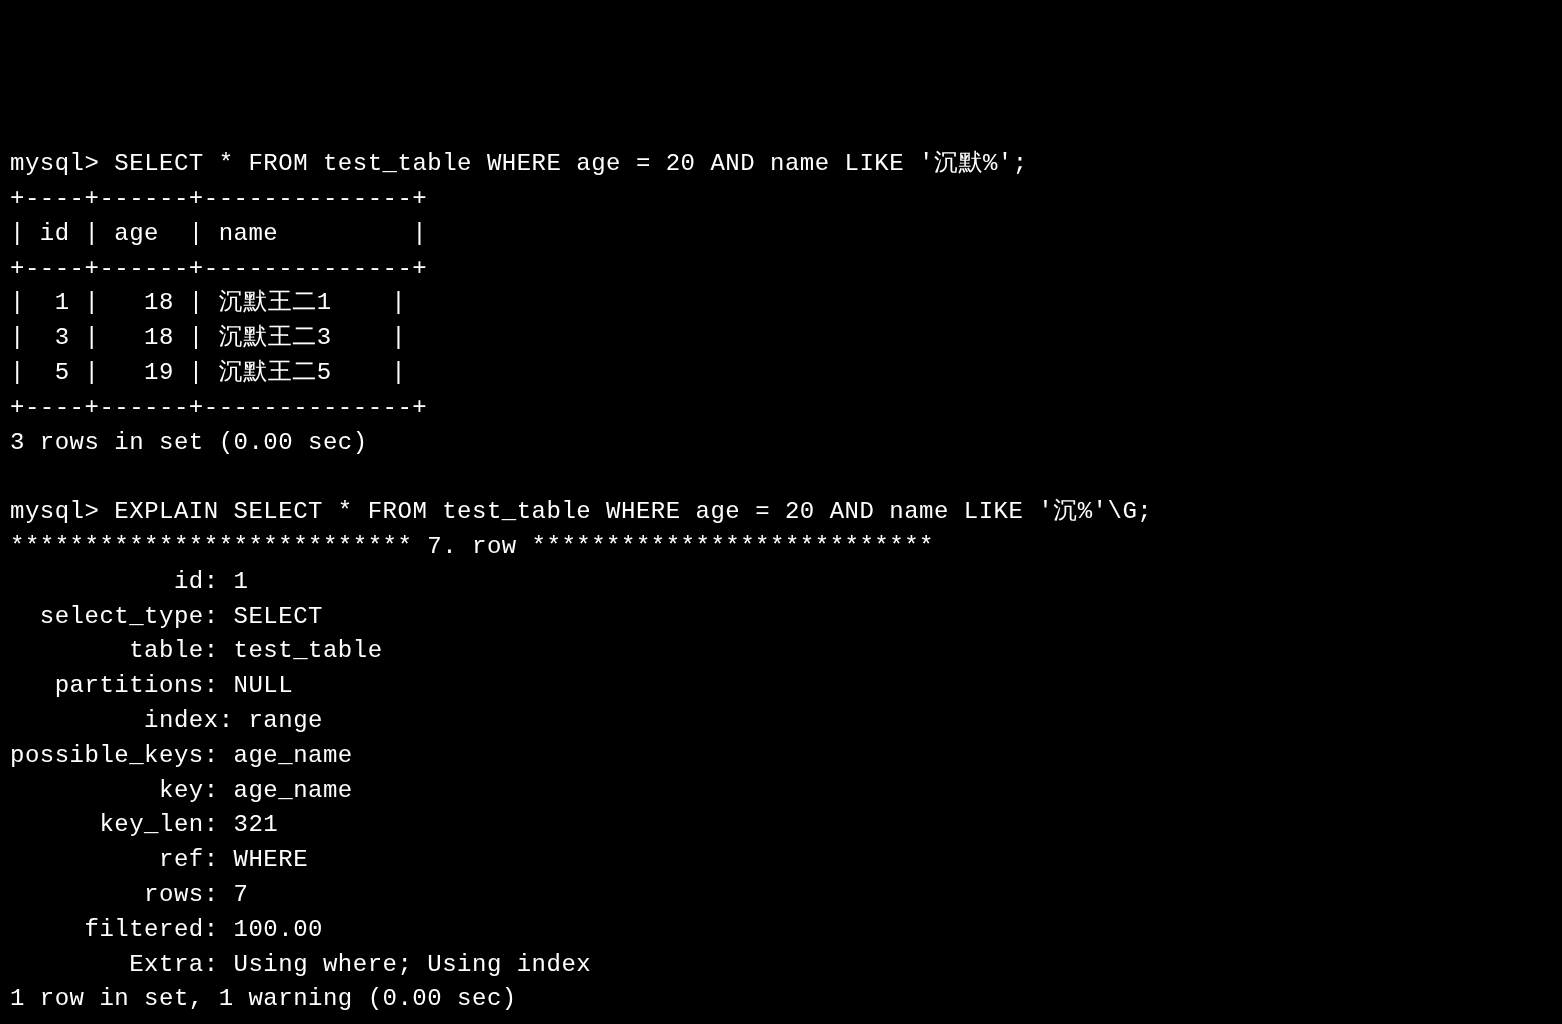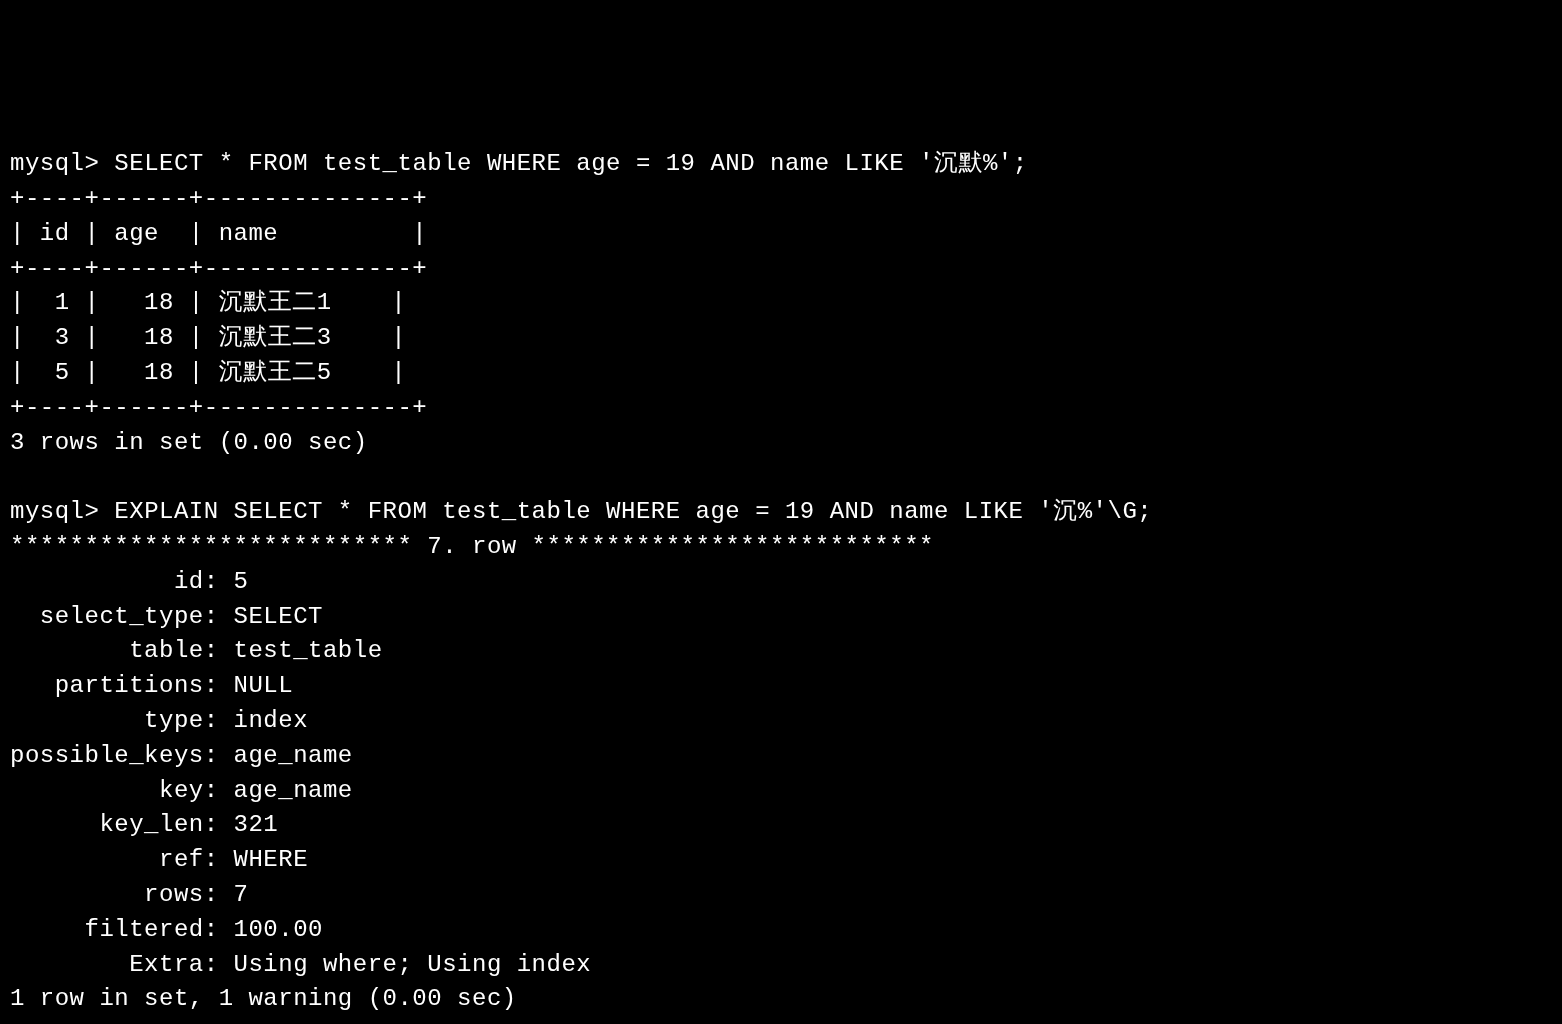--- a/index.html
+++ b/index.html
@@ -19,37 +19,37 @@
     }
     .terminal-line {
       white-space: pre;
     }
   </style>
 </head>
 <body>
 
 
 
-<div><span class="terminal-line"><span>mysql&gt; </span><span>SELECT * FROM test_table WHERE age = 19 AND name LIKE '沉默%';</span></span>
+<div><span class="terminal-line"><span>mysql&gt; </span><span>SELECT * FROM test_table WHERE age = 20 AND name LIKE '沉默%';</span></span>
 <span class="terminal-line">+----+------+--------------+</span>
 <span class="terminal-line">| id | age  | name         |</span>
 <span class="terminal-line">+----+------+--------------+</span>
 <span class="terminal-line">|  1 |   18 | 沉默王二1    |</span>
 <span class="terminal-line">|  3 |   18 | 沉默王二3    |</span>
-<span class="terminal-line">|  5 |   18 | 沉默王二5    |</span>
+<span class="terminal-line">|  5 |   19 | 沉默王二5    |</span>
 <span class="terminal-line">+----+------+--------------+</span>
 <span class="terminal-line">3 rows in set (0.00 sec)</span>
 
-<span class="terminal-line"><span>mysql&gt; </span><span>EXPLAIN SELECT * FROM test_table WHERE age = 19 AND name LIKE '沉%'\G;</span></span>
+<span class="terminal-line"><span>mysql&gt; </span><span>EXPLAIN SELECT * FROM test_table WHERE age = 20 AND name LIKE '沉%'\G;</span></span>
 <span class="terminal-line">*************************** 7. row ***************************</span>
-<span class="terminal-line">           id: 5</span>
+<span class="terminal-line">           id: 1</span>
 <span class="terminal-line">  select_type: SELECT</span>
 <span class="terminal-line">        table: test_table</span>
 <span class="terminal-line">   partitions: NULL</span>
-<span class="terminal-line">         type: index</span>
+<span class="terminal-line">         index: range</span>
 <span class="terminal-line">possible_keys: age_name</span>
 <span class="terminal-line">          key: age_name</span>
 <span class="terminal-line">      key_len: 321</span>
 <span class="terminal-line">          ref: WHERE</span>
 <span class="terminal-line">         rows: 7</span>
 <span class="terminal-line">     filtered: 100.00</span>
 <span class="terminal-line">        Extra: Using where; Using index</span>
 <span class="terminal-line">1 row in set, 1 warning (0.00 sec)</span></div>
 
 

